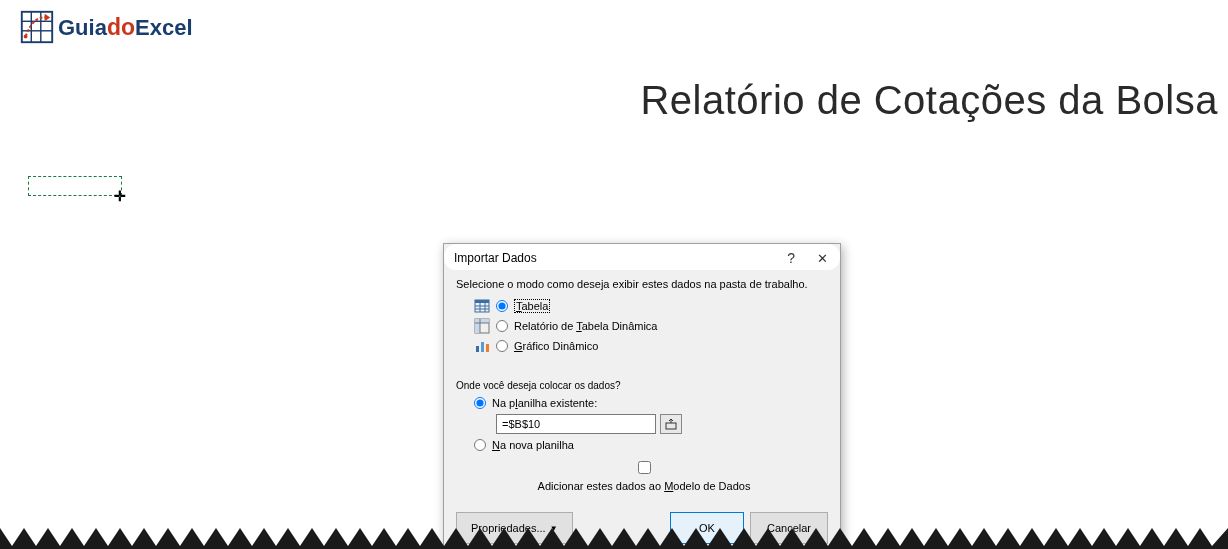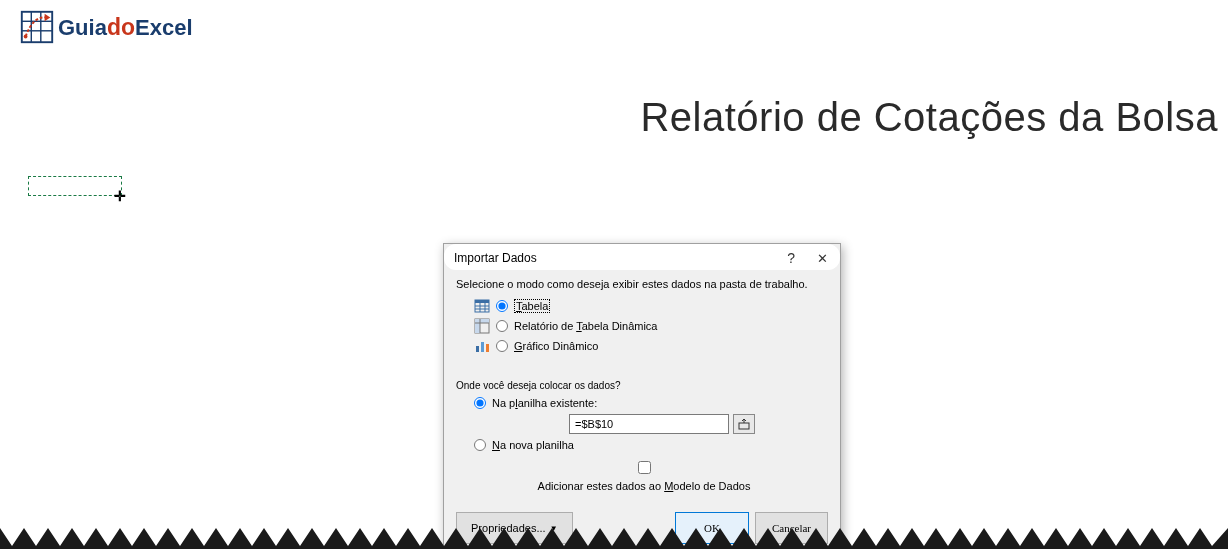--- a/index.html
+++ b/index.html
@@ -29,21 +29,21 @@
       font-size: 22px;
       font-weight: 600;
       display: flex;
       align-items: baseline;
     }
     .logo-guia { color: #1a3d6d; }
     .logo-do { color: #c8361b; font-size: 23px; }
     .logo-excel { color: #1a3d6d; }
     .page-title {
       position: absolute;
-      top: 95px;
+      top: 78px;
       right: 10px;
       font-size: 40px;
       font-weight: 400;
       color: #2a2a2a;
       letter-spacing: 0.5px;
     }
     .selection-cell {
       position: absolute;
       top: 176px;
       left: 28px;
@@ -133,21 +133,20 @@
     .location-row input[type="radio"] {
       width: 12px;
       height: 12px;
       margin: 0;
     }
     .ref-input-row {
       display: flex;
       align-items: center;
       gap: 4px;
       padding: 3px 0 3px 40px;
-      justify-content: center;
     }
     .ref-input {
       width: 160px;
       height: 20px;
       border: 1px solid #7a7a7a;
       padding: 0 5px;
       font-size: 11px;
       background: #fff;
     }
     .ref-btn {
@@ -190,21 +189,21 @@
       display: flex;
       align-items: center;
       justify-content: center;
     }
     .btn-props {
       display: flex;
       align-items: center;
       gap: 4px;
     }
     .btn-props .chev { font-size: 8px; }
-    .footer-right { display: flex; gap: 6px; font-family: Liberation Serif, serif; }
+    .footer-right { display: flex; gap: 6px; }
     .btn-ok {
       border: 1px solid #0078d7;
       background: #e5f1fb;
       padding: 0 28px;
     }
     .btn-cancel { padding: 0 16px; }
     .zigzag {
       position: absolute;
       bottom: -1px;
       left: 0;

